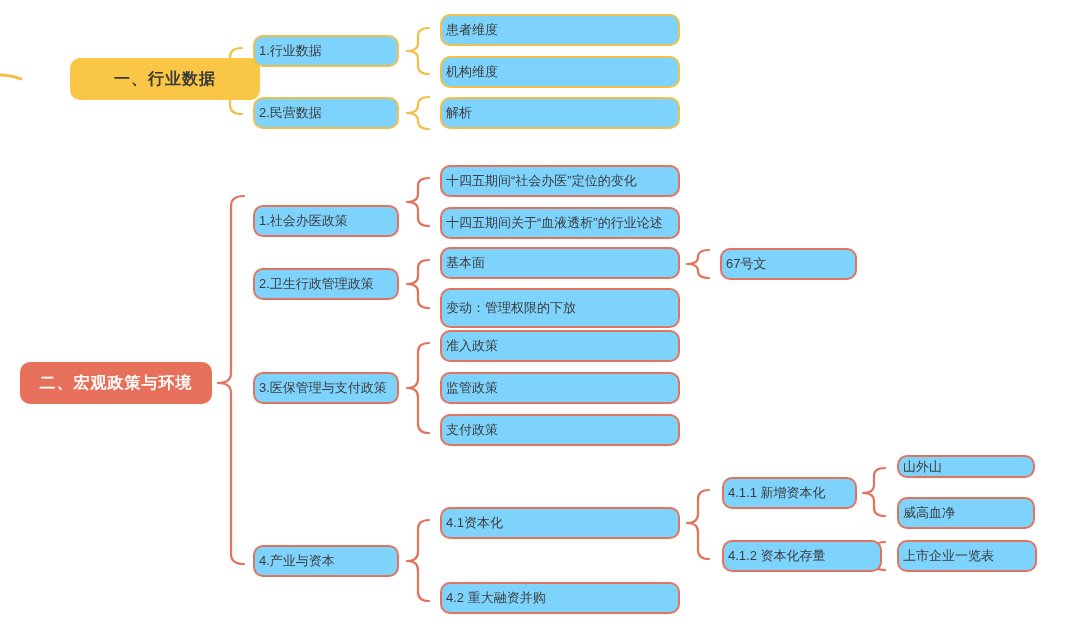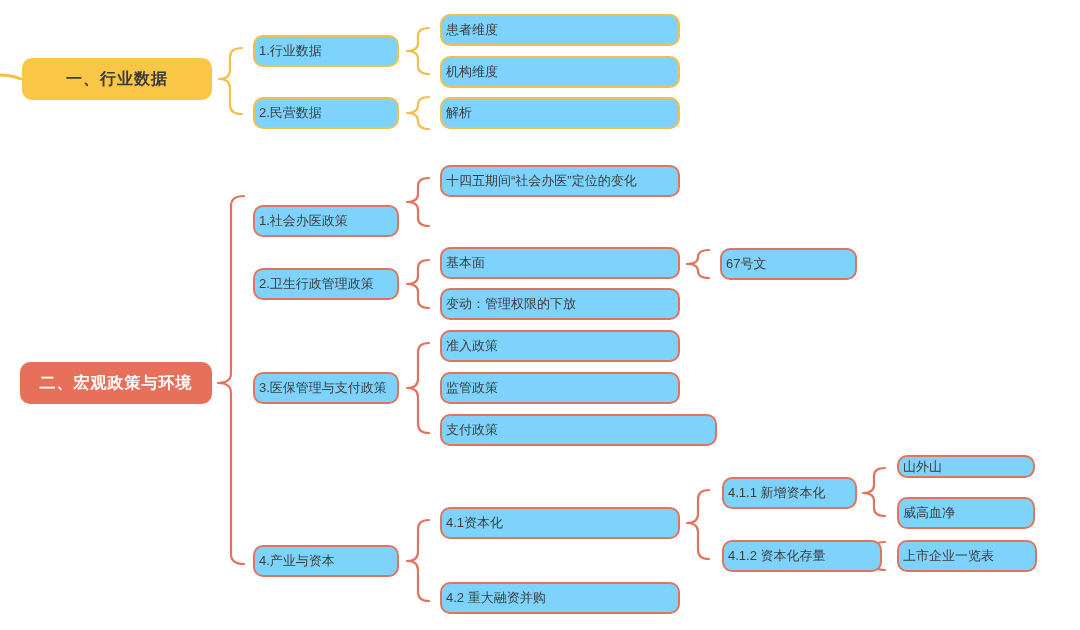--- a/index.html
+++ b/index.html
@@ -33,21 +33,21 @@
   .node.y{border:2px solid var(--yellow-border,#F2C04A);}
   .node.r{border:2px solid var(--red-border,#E2735C);}
   .node.main{
     justify-content:center;
     padding-left:0;
     font-weight:700;
     font-size:16px;
     border:none;
     letter-spacing:1px;
   }
-  .node.main.yfill{background:var(--yellow-fill,#F9C645);color:var(--yellow-text,#3B3B3B);}
+  .node.main.yfill{background:var(--yellow-fill,#F9C645);color:var(--yellow-text,#3B3B3B);margin-left:48px;}
   .node.main.rfill{background:var(--red-fill,#E7705B);color:var(--red-text-on-fill,#FFFFFF);}
 </style>
 </head>
 <body>
 
 <div id="canvas">
 
   <svg id="braces" viewBox="0 0 1080 630">
     <path class="yb stub" d="M0 75 Q11 75 21 79"></path>
     <path class="yb" d="M242 48 Q230 48 230 57 L230 70 Q230 79 219 79 Q230 79 230 88 L230 105 Q230 114 242 114"></path>
@@ -67,28 +67,29 @@
   <div class="node main yfill" style="left:22px;top:58px;width:190px;height:42px;">一、行业数据</div>
   <div class="node y" style="left:253px;top:35px;width:146px;height:32px;">1.行业数据</div>
   <div class="node y" style="left:440px;top:14px;width:240px;height:32px;">患者维度</div>
   <div class="node y" style="left:440px;top:56px;width:240px;height:32px;">机构维度</div>
   <div class="node y" style="left:253px;top:97px;width:146px;height:32px;">2.民营数据</div>
   <div class="node y" style="left:440px;top:97px;width:240px;height:32px;">解析</div>
 
   <div class="node main rfill" style="left:20px;top:362px;width:192px;height:42px;">二、宏观政策与环境</div>
   <div class="node r" style="left:253px;top:185px;width:146px;height:32px;margin-top:20px;">1.社会办医政策</div>
   <div class="node r" style="left:440px;top:165px;width:240px;height:32px;">十四五期间“社会办医”定位的变化</div>
+  <div class="node r" style="left:440px;top:207px;width:240px;height:32px;">十四五期间关于“血液透析”的行业论述</div>
   <div class="node r" style="left:253px;top:268px;width:146px;height:32px;">2.卫生行政管理政策</div>
   <div class="node r" style="left:440px;top:247px;width:240px;height:32px;">基本面</div>
   <div class="node r" style="left:720px;top:248px;width:137px;height:32px;">67号文</div>
-  <div class="node r" style="left:440px;top:288px;width:240px;height:32px;text-align:right;">变动：管理权限的下放</div>
+  <div class="node r" style="left:440px;top:288px;width:240px;height:40px;text-align:right;">变动：管理权限的下放</div>
   <div class="node r" style="left:253px;top:372px;width:146px;height:32px;">3.医保管理与支付政策</div>
   <div class="node r" style="left:440px;top:330px;width:240px;height:32px;">准入政策</div>
   <div class="node r" style="left:440px;top:372px;width:240px;height:32px;">监管政策</div>
-  <div class="node r" style="left:440px;top:414px;width:277px;height:32px;">支付政策</div>
+  <div class="node r" style="left:440px;top:414px;width:240px;height:32px;">支付政策</div>
   <div class="node r" style="left:253px;top:545px;width:146px;height:32px;">4.产业与资本</div>
   <div class="node r" style="left:440px;top:507px;width:240px;height:32px;">4.1资本化</div>
   <div class="node r" style="left:440px;top:582px;width:240px;height:32px;">4.2 重大融资并购</div>
   <div class="node r" style="left:722px;top:477px;width:135px;height:32px;">4.1.1 新增资本化</div>
   <div class="node r" style="left:722px;top:540px;width:160px;height:32px;">4.1.2 资本化存量</div>
   <div class="node r" style="left:897px;top:455px;width:138px;height:23px;">山外山</div>
   <div class="node r" style="left:897px;top:497px;width:138px;height:32px;">威高血净</div>
   <div class="node r" style="left:897px;top:540px;width:140px;height:32px;">上市企业一览表</div>
 
 </div>

